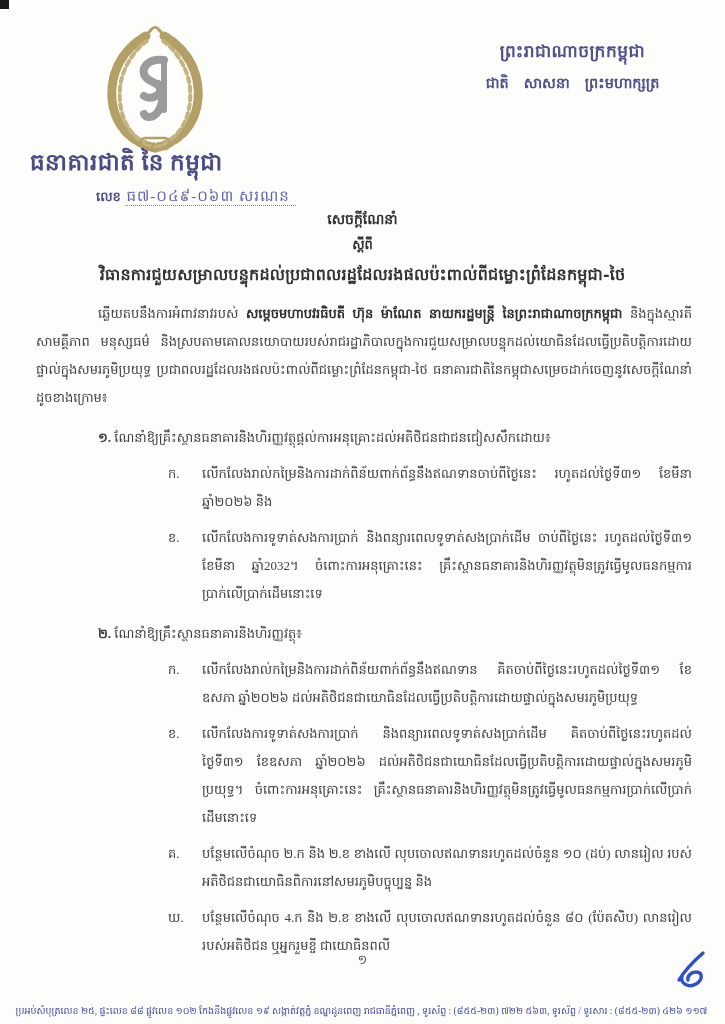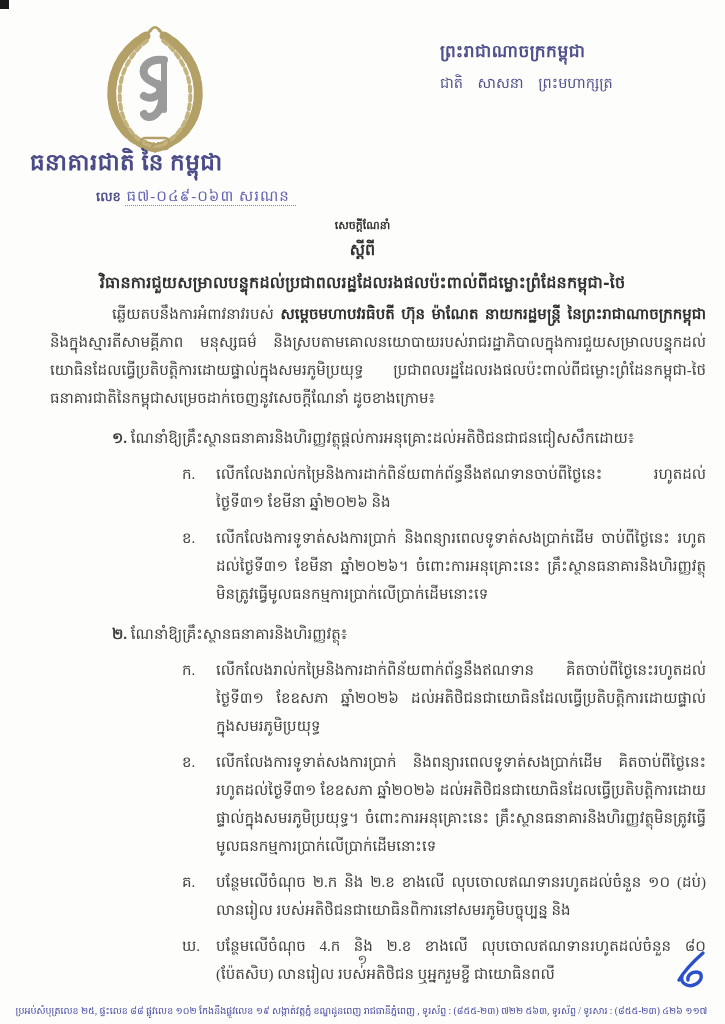--- a/index.html
+++ b/index.html
@@ -20,47 +20,47 @@
   
   .logo { position:absolute; left:94px; top:26px; width:122px; height:130px; }
   .bank-name {
     position:absolute; left:30px; top:148px; width:280px;
     font-family:Liberation Serif, serif;
     font-weight:bold; font-size:23px; letter-spacing:0.5px;
     color:#4b4b88; white-space:nowrap;
   }
   .kingdom {
     position:absolute; left:440px; top:40px; width:265px;
-    color:#50508c;
+    text-align:center; color:#50508c;
     font-family:"DejaVu Sans","Liberation Sans",sans-serif;
   }
   .kingdom-title { font-weight:bold; font-size:17px; margin-bottom:9px; letter-spacing:0.5px; }
-  .kingdom-motto { font-size:14.5px; font-weight:normal; word-spacing:10px; }
+  .kingdom-motto { font-size:14.5px; font-weight:bold; word-spacing:10px; }
   .ref-line {
     position:absolute; left:96px; top:186px; width:330px;
     color:#6262b0; font-size:15px;
   }
   .ref-prefix { font-family:Liberation Mono, monospace; font-weight:bold; font-size:13px; color:#51518e; }
   .ref-hand {
     letter-spacing:1px;
     border-bottom:1px dotted #8080c0; padding:0 6px 1px 2px;
   }
   
   .title-block {
     position:absolute; left:0; top:210px; width:725px; text-align:center;
     font-family:"DejaVu Sans","Liberation Sans",sans-serif;
     color:#333333;
   }
-  .title-heading { font-weight:bold; font-size:11px;margin-top:8px; }
-  .title-sub { font-weight:bold; font-size:16px; margin-top:5px; }
+  .title-heading { font-weight:bold; font-size:14px; }
+  .title-sub { font-weight:bold; font-size:13px; margin-top:5px; }
   .title-subject { font-weight:bold; font-size:16px; margin-top:9px; padding:0 4px; letter-spacing:0.2px; }
   
   .body {
-    position:absolute; left:50px; top:300px; width:656px;
-    font-size:15px; line-height:28px; text-align:justify;
+    position:absolute; left:36px; top:300px; width:656px;
+    font-size:13px; line-height:28px; text-align:justify;
     color:#404040;
   }
   .intro { text-indent:62px; margin:0 0 10px 0; }
   .intro b { color:#2f2f2f; }
   .section-head { text-indent:62px; margin:12px 0 6px 0; }
   .sub-item { display:flex; margin:8px 0 8px 132px; }
   .sub-marker { width:34px; flex-shrink:0; }
   .sub-text { flex:1; text-align:justify; }
   
   .page-number {
@@ -125,21 +125,21 @@
     <p class="intro"><span>ឆ្លើយតបនឹងការអំពាវនាវរបស់ </span><b>សម្តេចមហាបវរធិបតី ហ៊ុន ម៉ាណែត នាយករដ្ឋមន្ត្រី នៃព្រះរាជាណាចក្រកម្ពុជា</b><span> និងក្នុងស្មារតីសាមគ្គីភាព មនុស្សធម៌ និងស្របតាមគោលនយោបាយរបស់រាជរដ្ឋាភិបាលក្នុងការជួយសម្រាលបន្ទុកដល់យោធិនដែលធ្វើប្រតិបត្តិការដោយផ្ទាល់ក្នុងសមរភូមិប្រយុទ្ធ ប្រជាពលរដ្ឋដែលរងផលប៉ះពាល់ពីជម្លោះព្រំដែនកម្ពុជា-ថៃ ធនាគារជាតិនៃកម្ពុជាសម្រេចដាក់ចេញនូវសេចក្តីណែនាំ ដូចខាងក្រោម៖</span></p>
 
     <p class="section-head"><b>១.</b><span> ណែនាំឱ្យគ្រឹះស្ថានធនាគារនិងហិរញ្ញវត្ថុផ្តល់ការអនុគ្រោះដល់អតិថិជនជាជនជៀសសឹកដោយ៖</span></p>
 
     <div class="sub-item">
       <span class="sub-marker">ក.</span>
       <span class="sub-text">លើកលែងរាល់កម្រៃនិងការដាក់ពិន័យពាក់ព័ន្ធនឹងឥណទានចាប់ពីថ្ងៃនេះ រហូតដល់ថ្ងៃទី៣១ ខែមីនា ឆ្នាំ២០២៦ និង</span>
     </div>
     <div class="sub-item">
       <span class="sub-marker">ខ.</span>
-      <span class="sub-text">លើកលែងការទូទាត់សងការប្រាក់ និងពន្យារពេលទូទាត់សងប្រាក់ដើម ចាប់ពីថ្ងៃនេះ រហូតដល់ថ្ងៃទី៣១ ខែមីនា ឆ្នាំ២០២៦។ ចំពោះការអនុគ្រោះនេះ គ្រឹះស្ថានធនាគារនិងហិរញ្ញវត្ថុមិនត្រូវធ្វើមូលធនកម្មការប្រាក់លើប្រាក់ដើមនោះទេ</span>
+      <span class="sub-text">លើកលែងការទូទាត់សងការប្រាក់ និងពន្យារពេលទូទាត់សងប្រាក់ដើម ចាប់ពីថ្ងៃនេះ រហូតដល់ថ្ងៃទី៣១ ខែមីនា ឆ្នាំ2032។ ចំពោះការអនុគ្រោះនេះ គ្រឹះស្ថានធនាគារនិងហិរញ្ញវត្ថុមិនត្រូវធ្វើមូលធនកម្មការប្រាក់លើប្រាក់ដើមនោះទេ</span>
     </div>
 
     <p class="section-head"><b>២.</b><span> ណែនាំឱ្យគ្រឹះស្ថានធនាគារនិងហិរញ្ញវត្ថុ៖</span></p>
 
     <div class="sub-item">
       <span class="sub-marker">ក.</span>
       <span class="sub-text">លើកលែងរាល់កម្រៃនិងការដាក់ពិន័យពាក់ព័ន្ធនឹងឥណទាន គិតចាប់ពីថ្ងៃនេះរហូតដល់ថ្ងៃទី៣១ ខែឧសភា ឆ្នាំ២០២៦ ដល់អតិថិជនជាយោធិនដែលធ្វើប្រតិបត្តិការដោយផ្ទាល់ក្នុងសមរភូមិប្រយុទ្ធ</span>
     </div>
     <div class="sub-item">
       <span class="sub-marker">ខ.</span>

